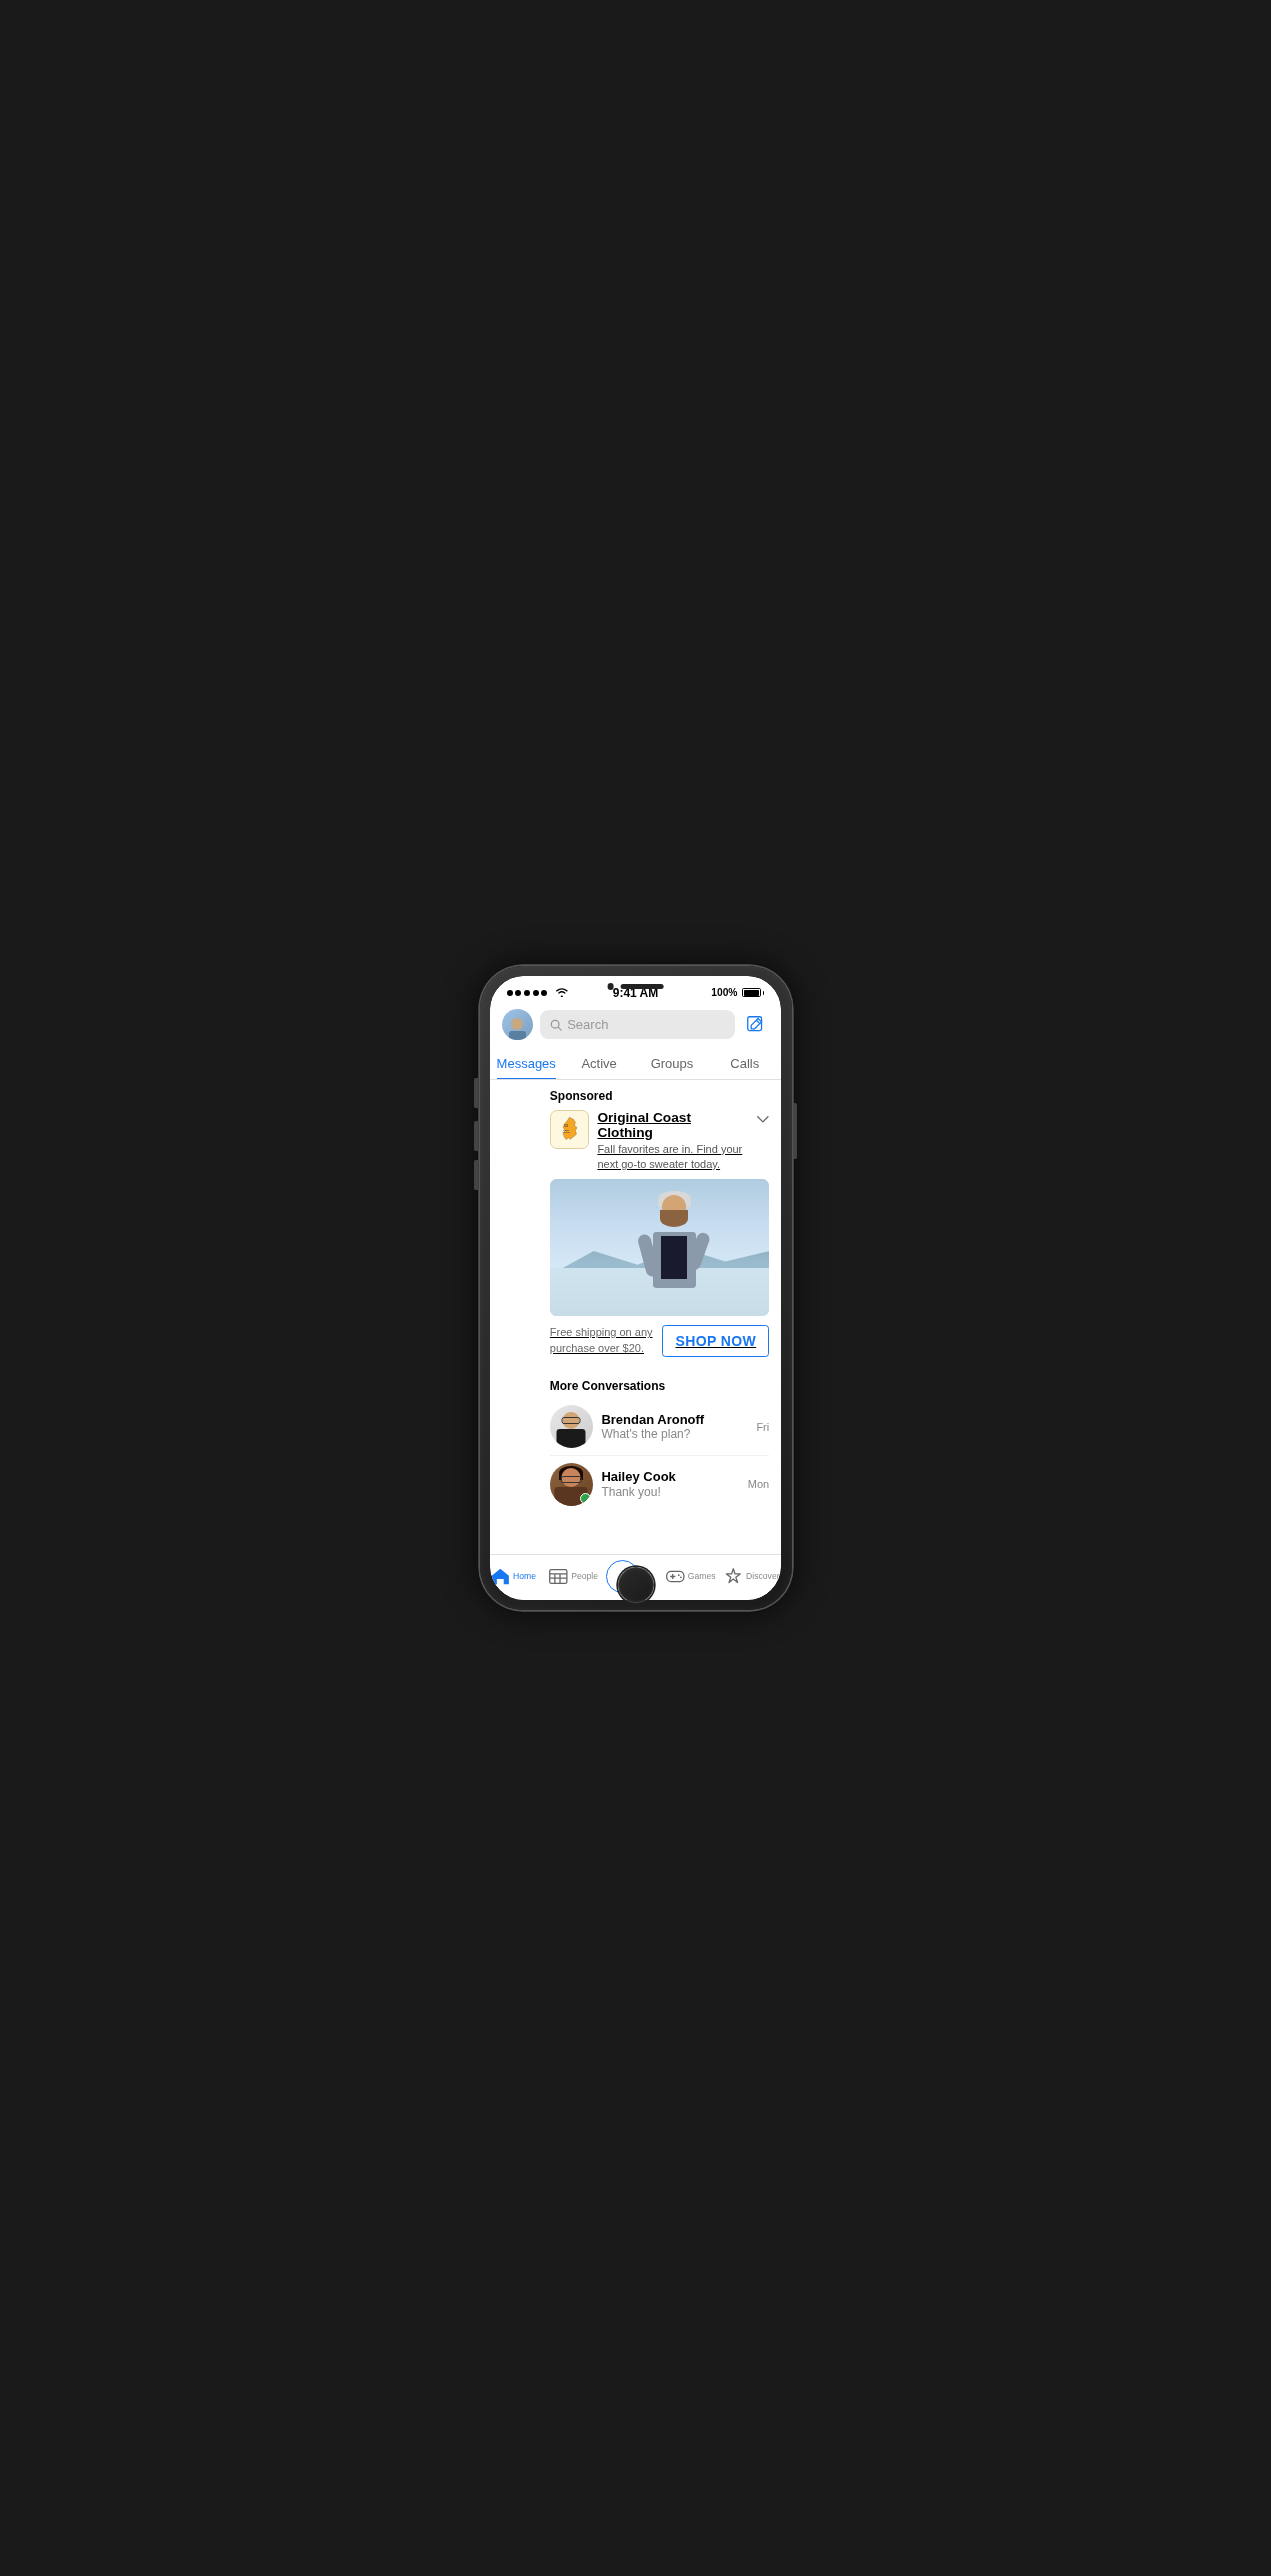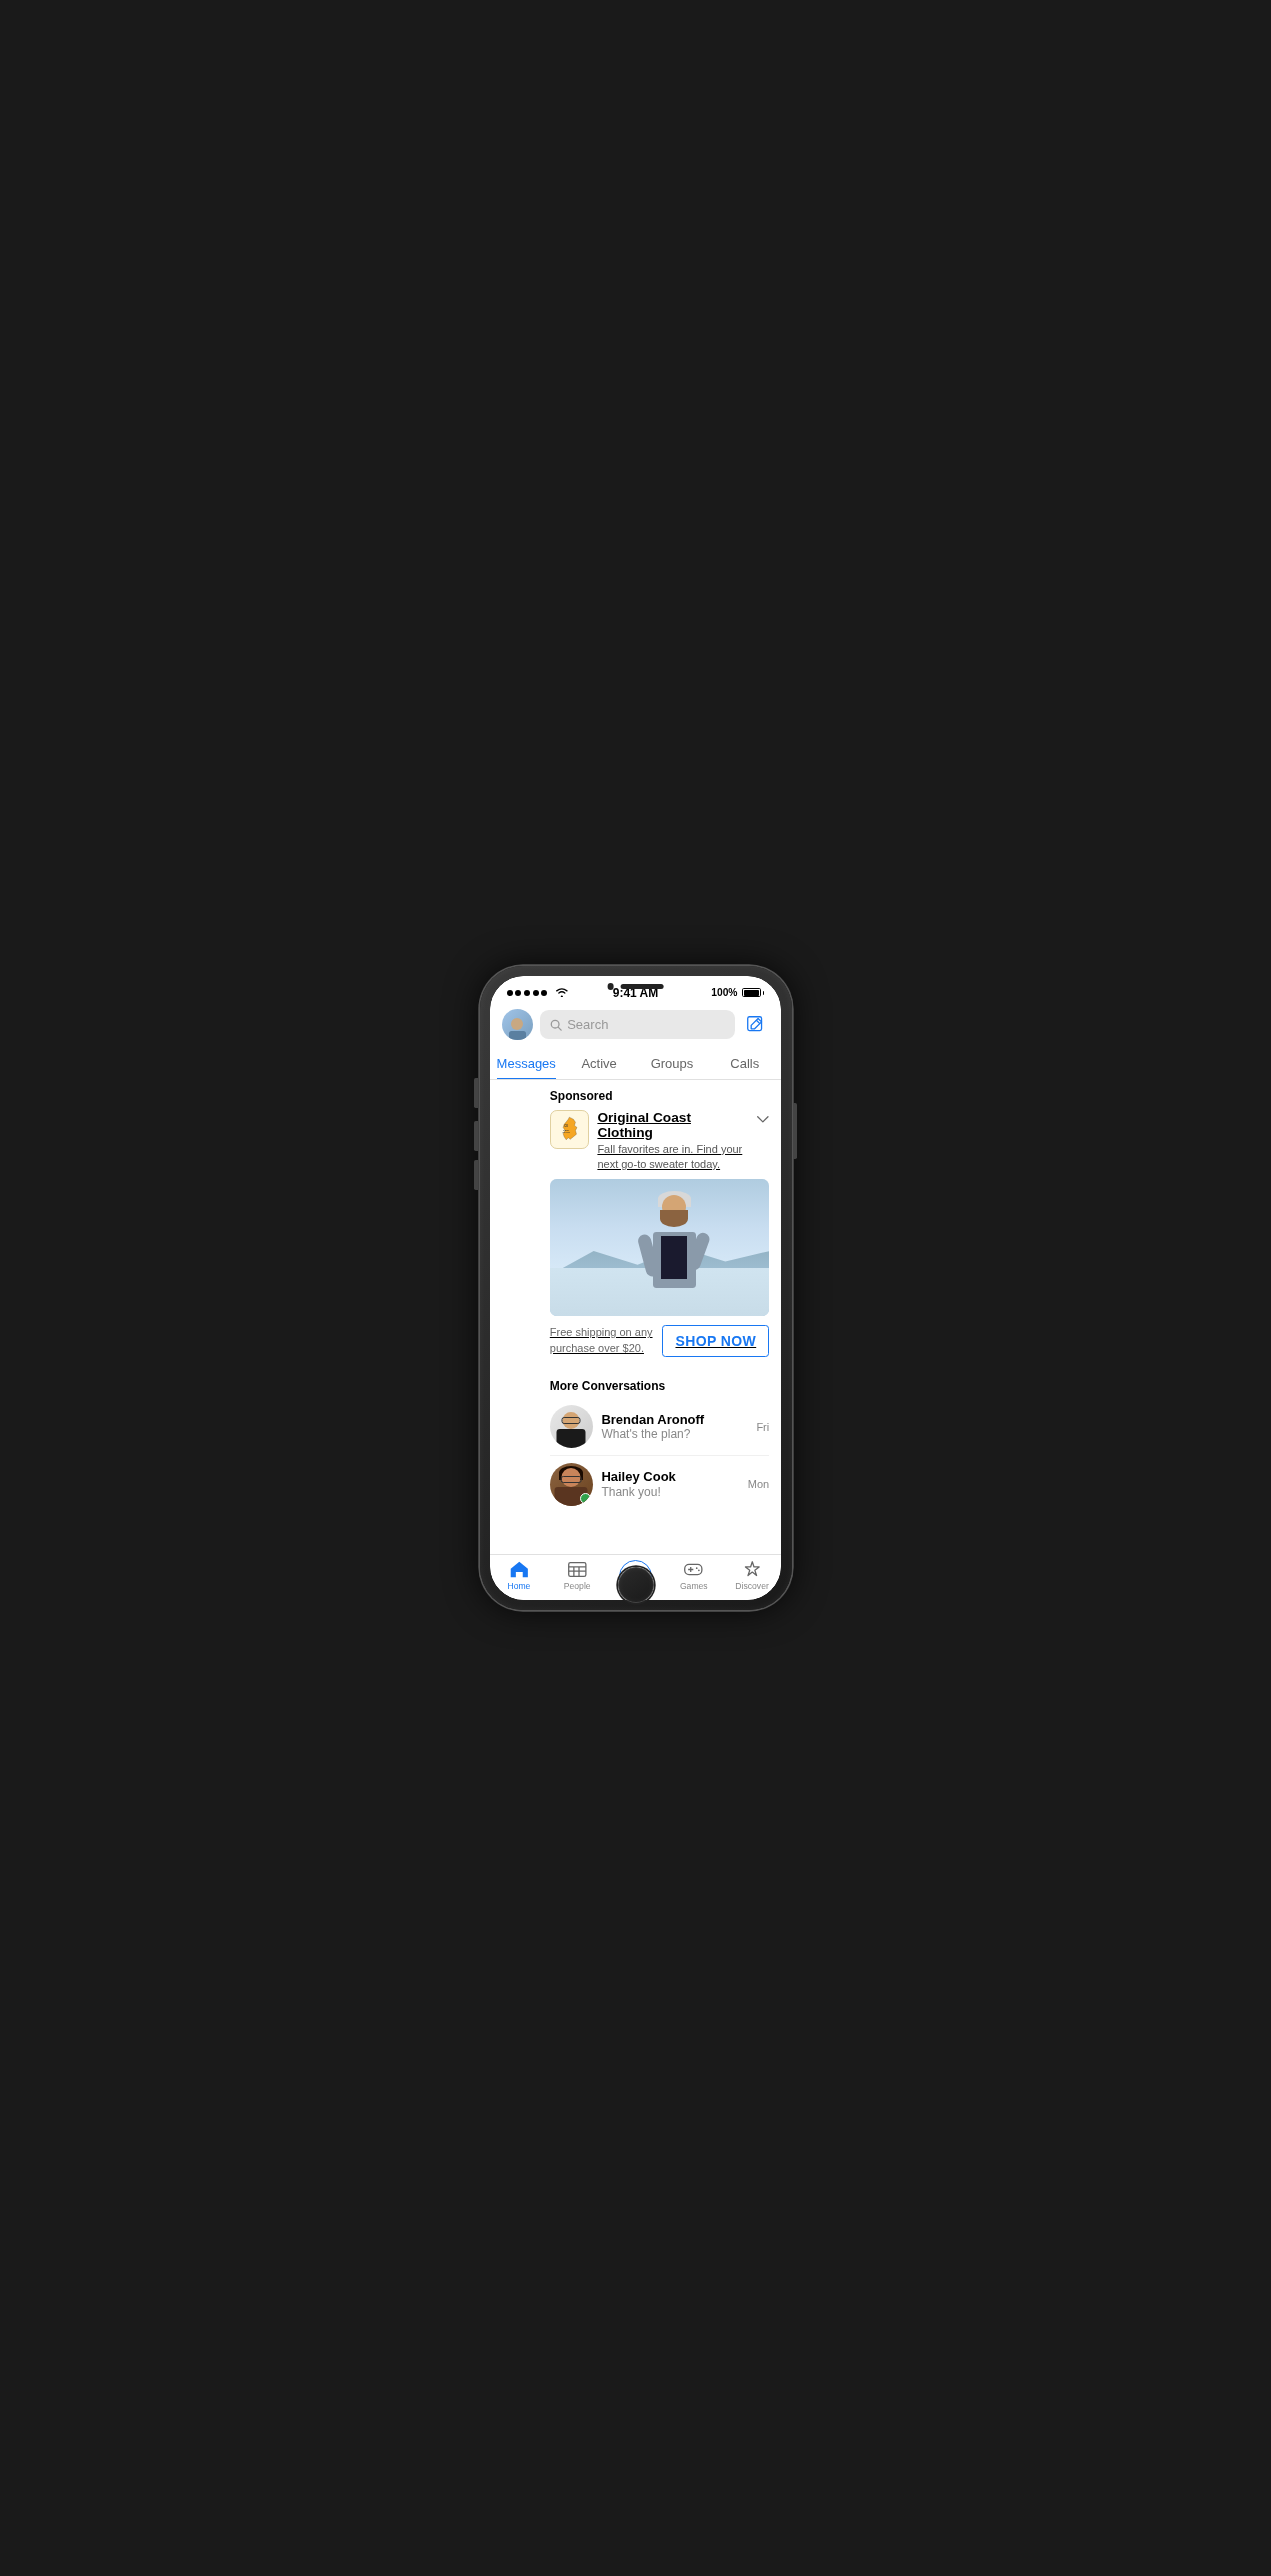--- a/index.html
+++ b/index.html
@@ -619,21 +619,21 @@
       display: flex;
       background: #fff;
       border-top: 0.9px solid #e0e0e0;
       padding: 5.2px 0 6.9px;
       flex-shrink: 0;
     }
 
     .bottom-nav-item {
       flex: 1;
       display: flex;
-      flex-direction: column;
+      flex-direction: row;
       align-items: center;
       gap: 2.6px;
       cursor: pointer;
     }
 
     .bottom-nav-label {
       font-size: 8.6px;
       color: #888;
     }
 

